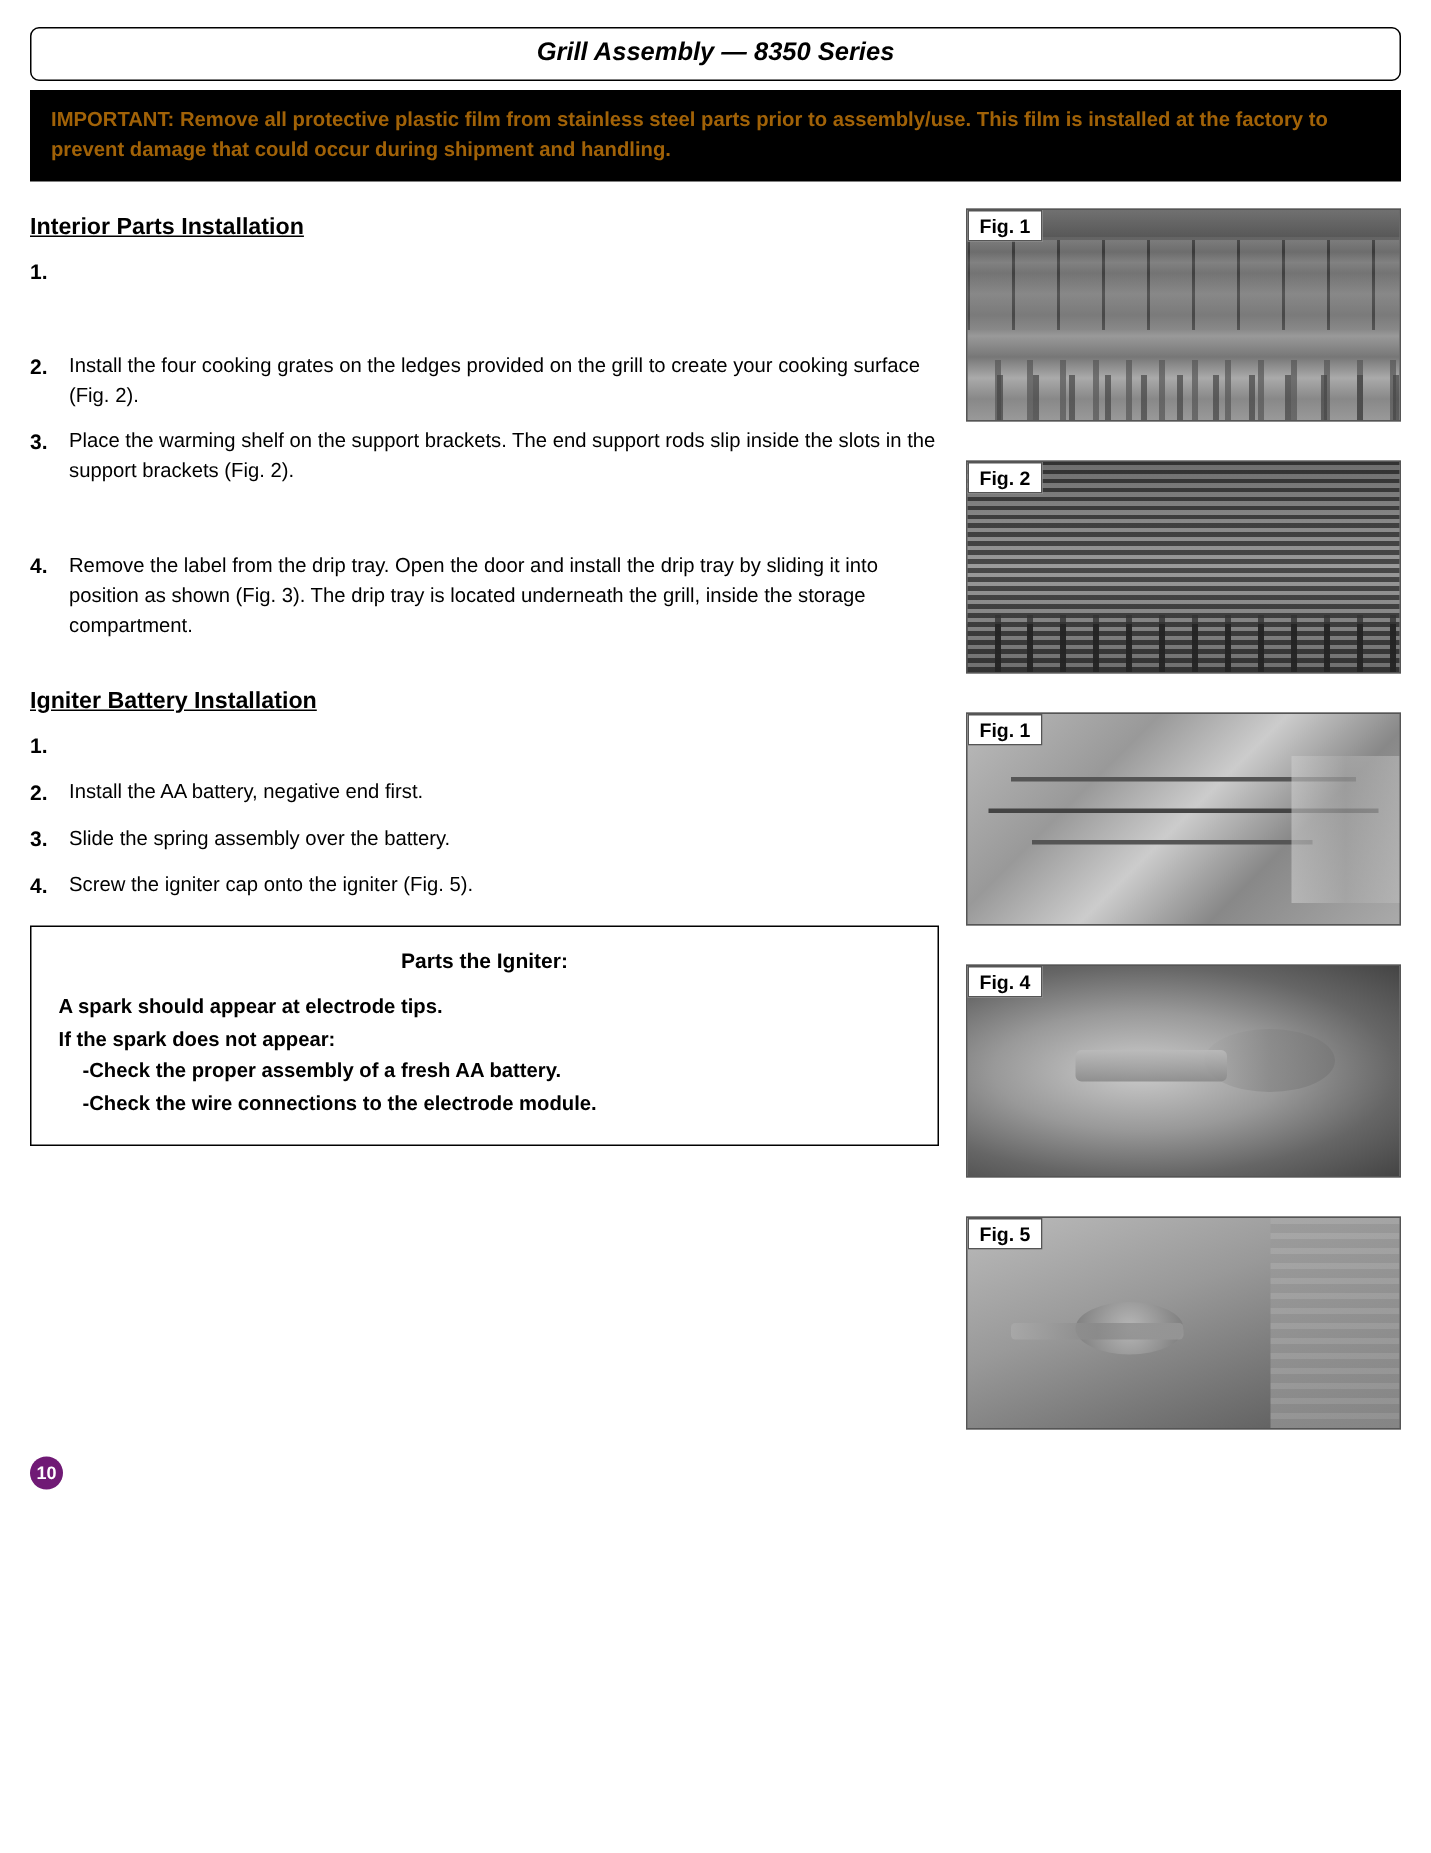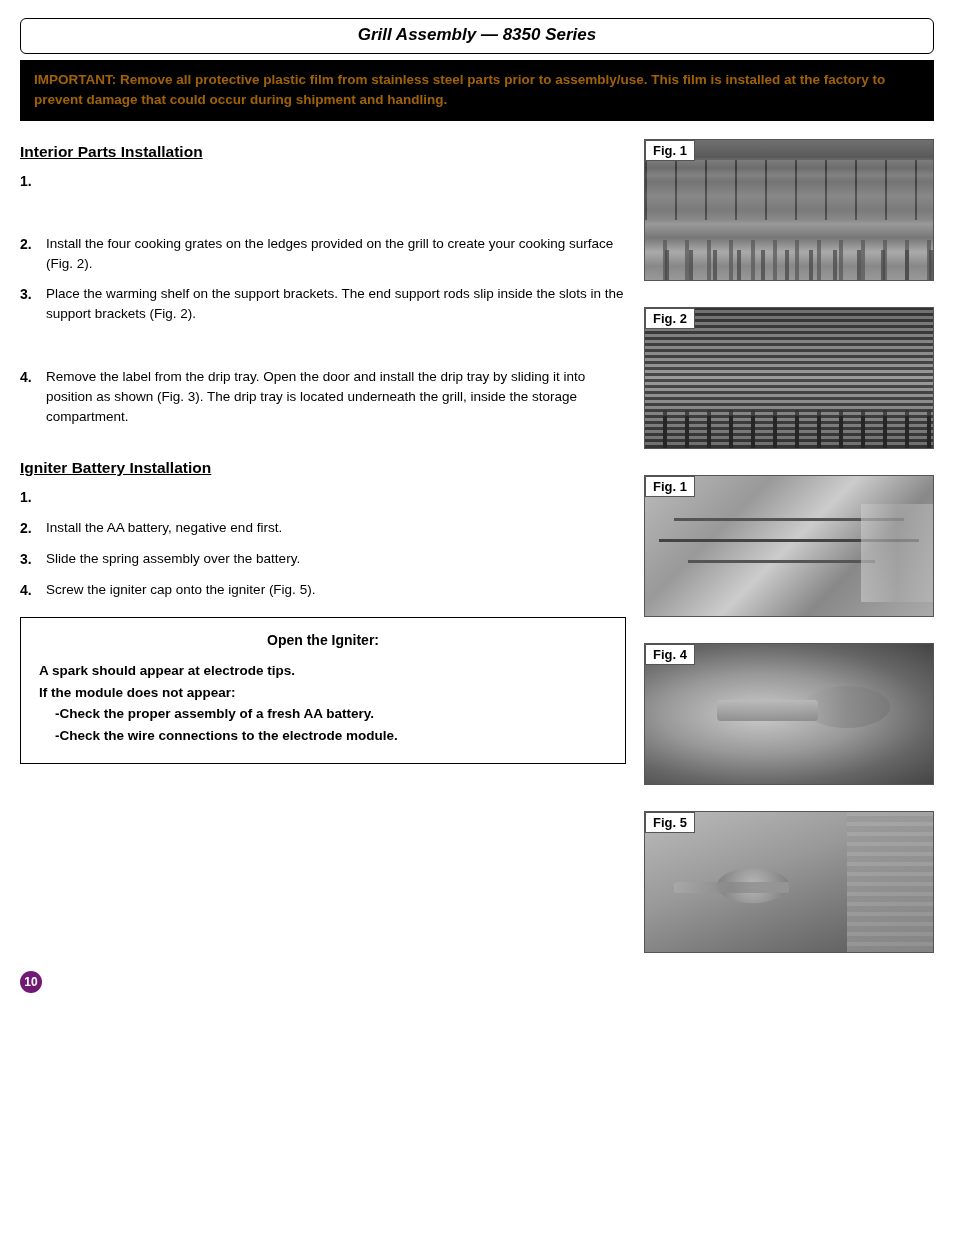--- a/index.html
+++ b/index.html
@@ -280,24 +280,24 @@
           <span class="step-num">3.</span>
           <span class="step-text">Slide the spring assembly over the battery.</span>
         </li>
         <li>
           <span class="step-num">4.</span>
           <span class="step-text">Screw the igniter cap onto the igniter (Fig. 5).</span>
         </li>
       </ul>
 
       <div class="test-box">
-        <div class="test-title">Open the Igniter:</div>
+        <div class="test-title">Parts the Igniter:</div>
         <div class="test-body">
           <div>A spark should appear at electrode tips.</div>
-          <div>If the module does not appear:</div>
+          <div>If the spark does not appear:</div>
           <div style="padding-left:16px;">   -Check the proper assembly of a fresh AA battery.</div>
           <div style="padding-left:16px;">   -Check the wire connections to the electrode module.</div>
         </div>
       </div>
     </div>
 
   </div>
 
   <div class="right-col">
 

